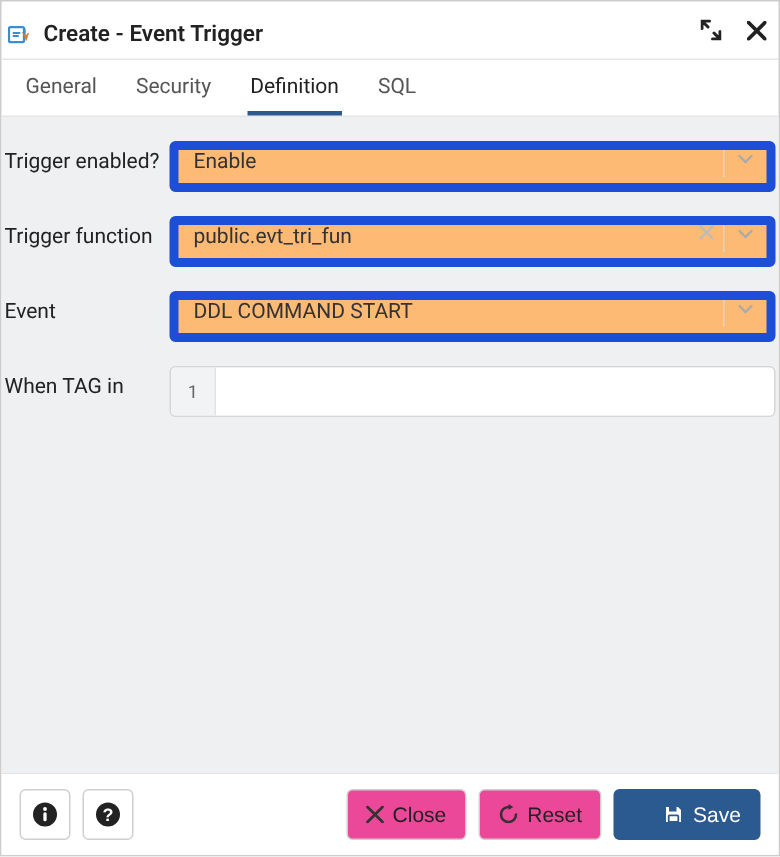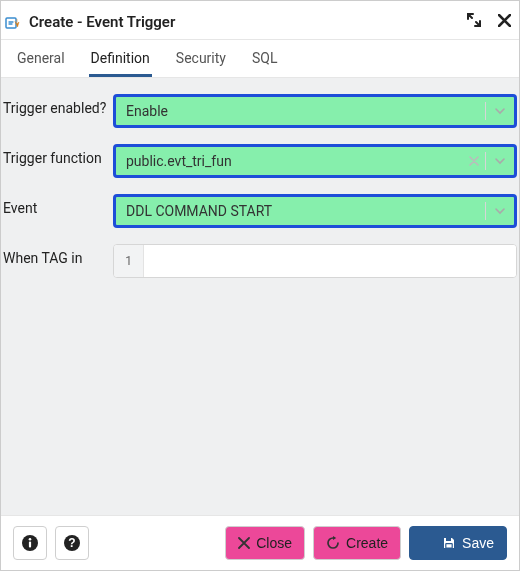--- a/index.html
+++ b/index.html
@@ -74,23 +74,23 @@
       padding-top: 6px;
       color: #222;
       font-size: 14px;
       line-height: 1.2;
     }
     .form-control-wrap {
       flex: 1;
     }
     .select-control {
       display: flex;
-      align-items: center;
-      background: #86efac;
-      border: 3px solid #1d4ed8;
+      align-items: flex-start;
+      background: #fdba74;
+      border: 6px solid #1d4ed8;
       border-radius: 4px;
       height: 34px;
       padding: 0 8px 0 10px;
     }
     .select-value {
       flex: 1;
       color: #333;
       font-size: 14px;
     }
     .select-divider {
@@ -205,22 +205,22 @@
     </span>
     <span class="win-btn">
       <svg width="13" height="13" viewBox="0 0 13 13">
           <path d="M1 1 L12 12 M12 1 L1 12" stroke="#222" stroke-width="2.5" stroke-linecap="round"></path>
         </svg>
     </span>
   </div>
 
   <div class="tabs">
     <div class="tab">General</div>
+    <div class="tab">Security</div>
     <div class="tab active">Definition</div>
-    <div class="tab">Security</div>
     <div class="tab">SQL</div>
   </div>
 
   <div class="content">
 
     <div class="form-row">
       <div class="form-label">Trigger enabled?</div>
       <div class="form-control-wrap">
         <div class="select-control">
           <span class="select-value">Enable</span>
@@ -308,21 +308,21 @@
       </span>
       <span>Close</span>
     </button>
     <button class="btn">
       <span class="icon">
         <svg width="14" height="14" viewBox="0 0 14 14">
             <path d="M12 7 A5 5 0 1 1 7 2" stroke="#333" stroke-width="1.7" fill="none" stroke-linecap="round"></path>
             <path d="M7 0 L7 4 L10.2 2 Z" fill="#333"></path>
           </svg>
       </span>
-      <span>Create</span>
+      <span>Reset</span>
     </button>
     <button class="btn primary">
       <span class="icon">
         <svg width="14" height="14" viewBox="0 0 14 14">
             <path d="M2 2 L10 2 L12 4 L12 12 L2 12 Z" fill="#fff"></path>
             <rect x="4" y="2" width="5" height="3" fill="#2b5a91"></rect>
             <rect x="4" y="7.5" width="6" height="4.5" fill="#2b5a91" opacity="0"></rect>
             <rect x="3.8" y="7.6" width="6.4" height="4.4" rx="0.5" fill="none" stroke="#2b5a91" stroke-width="1.2"></rect>
           </svg>
       </span>

